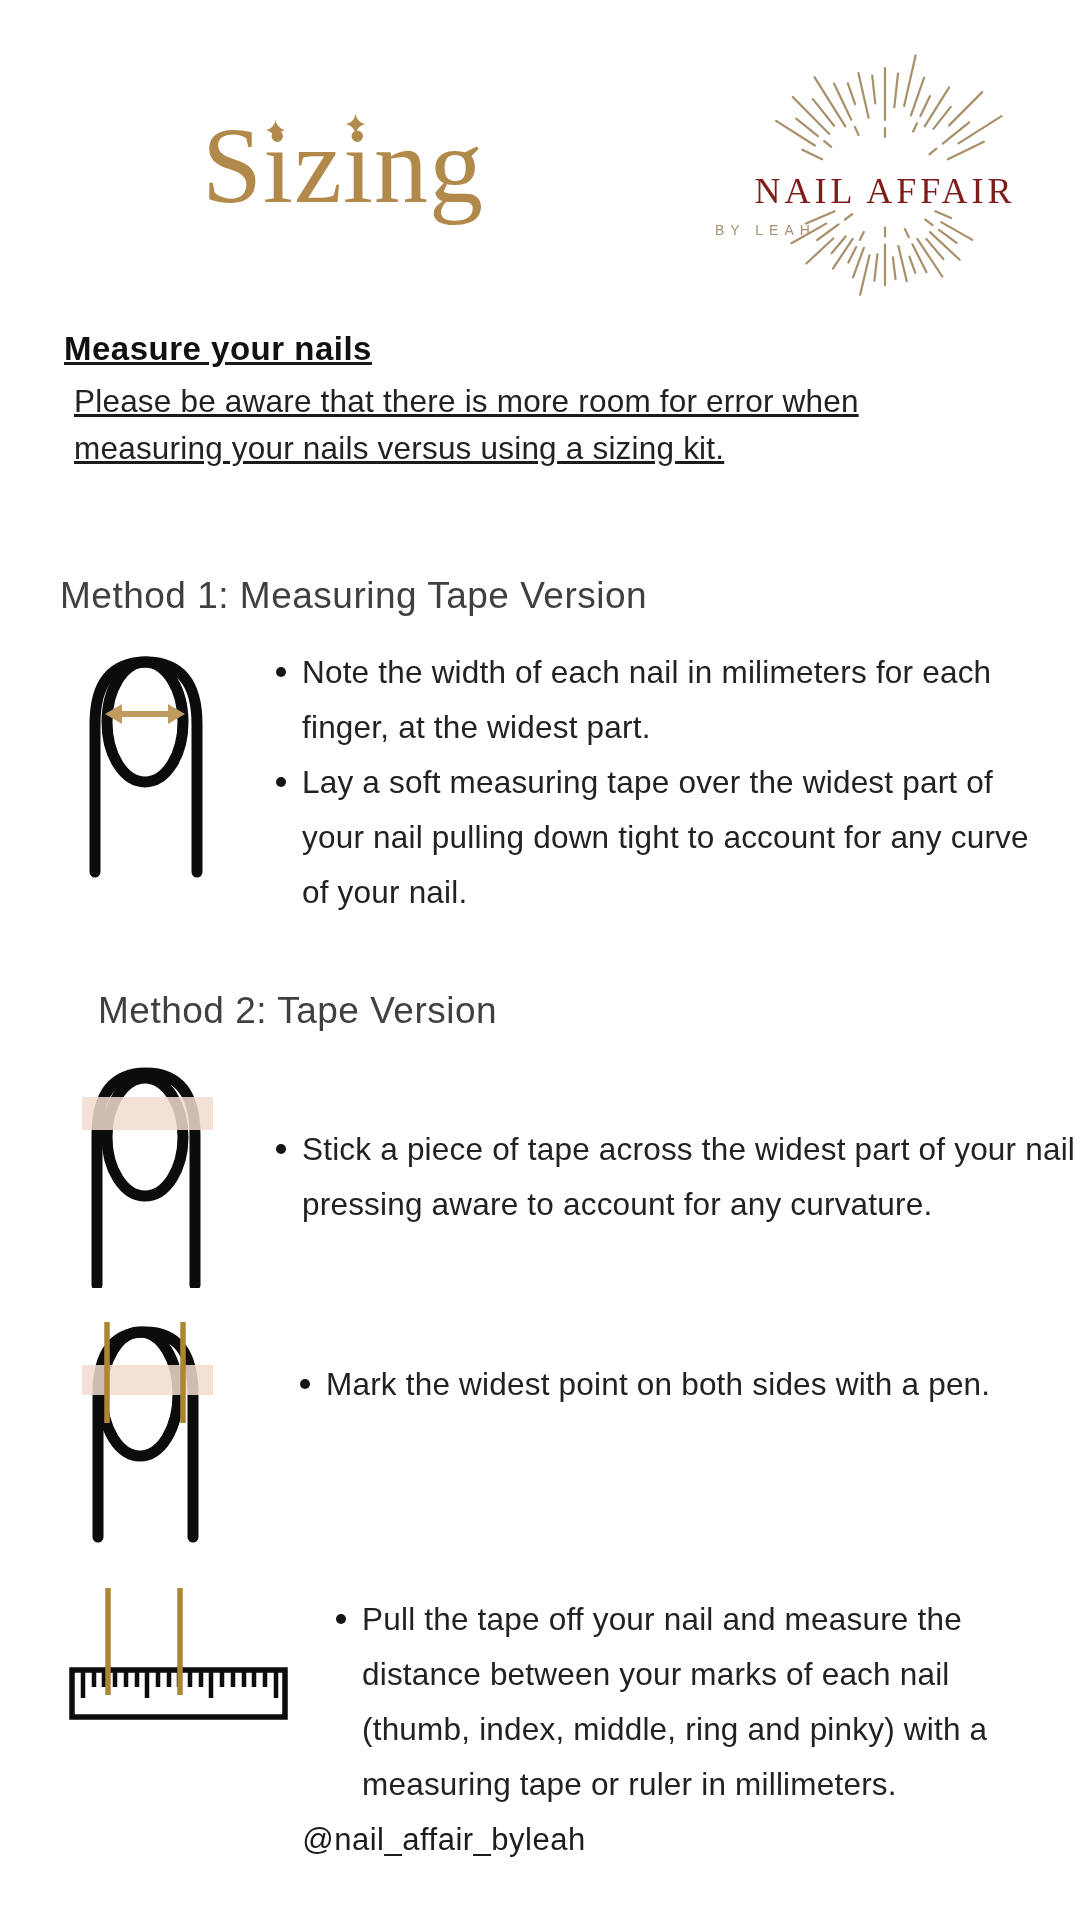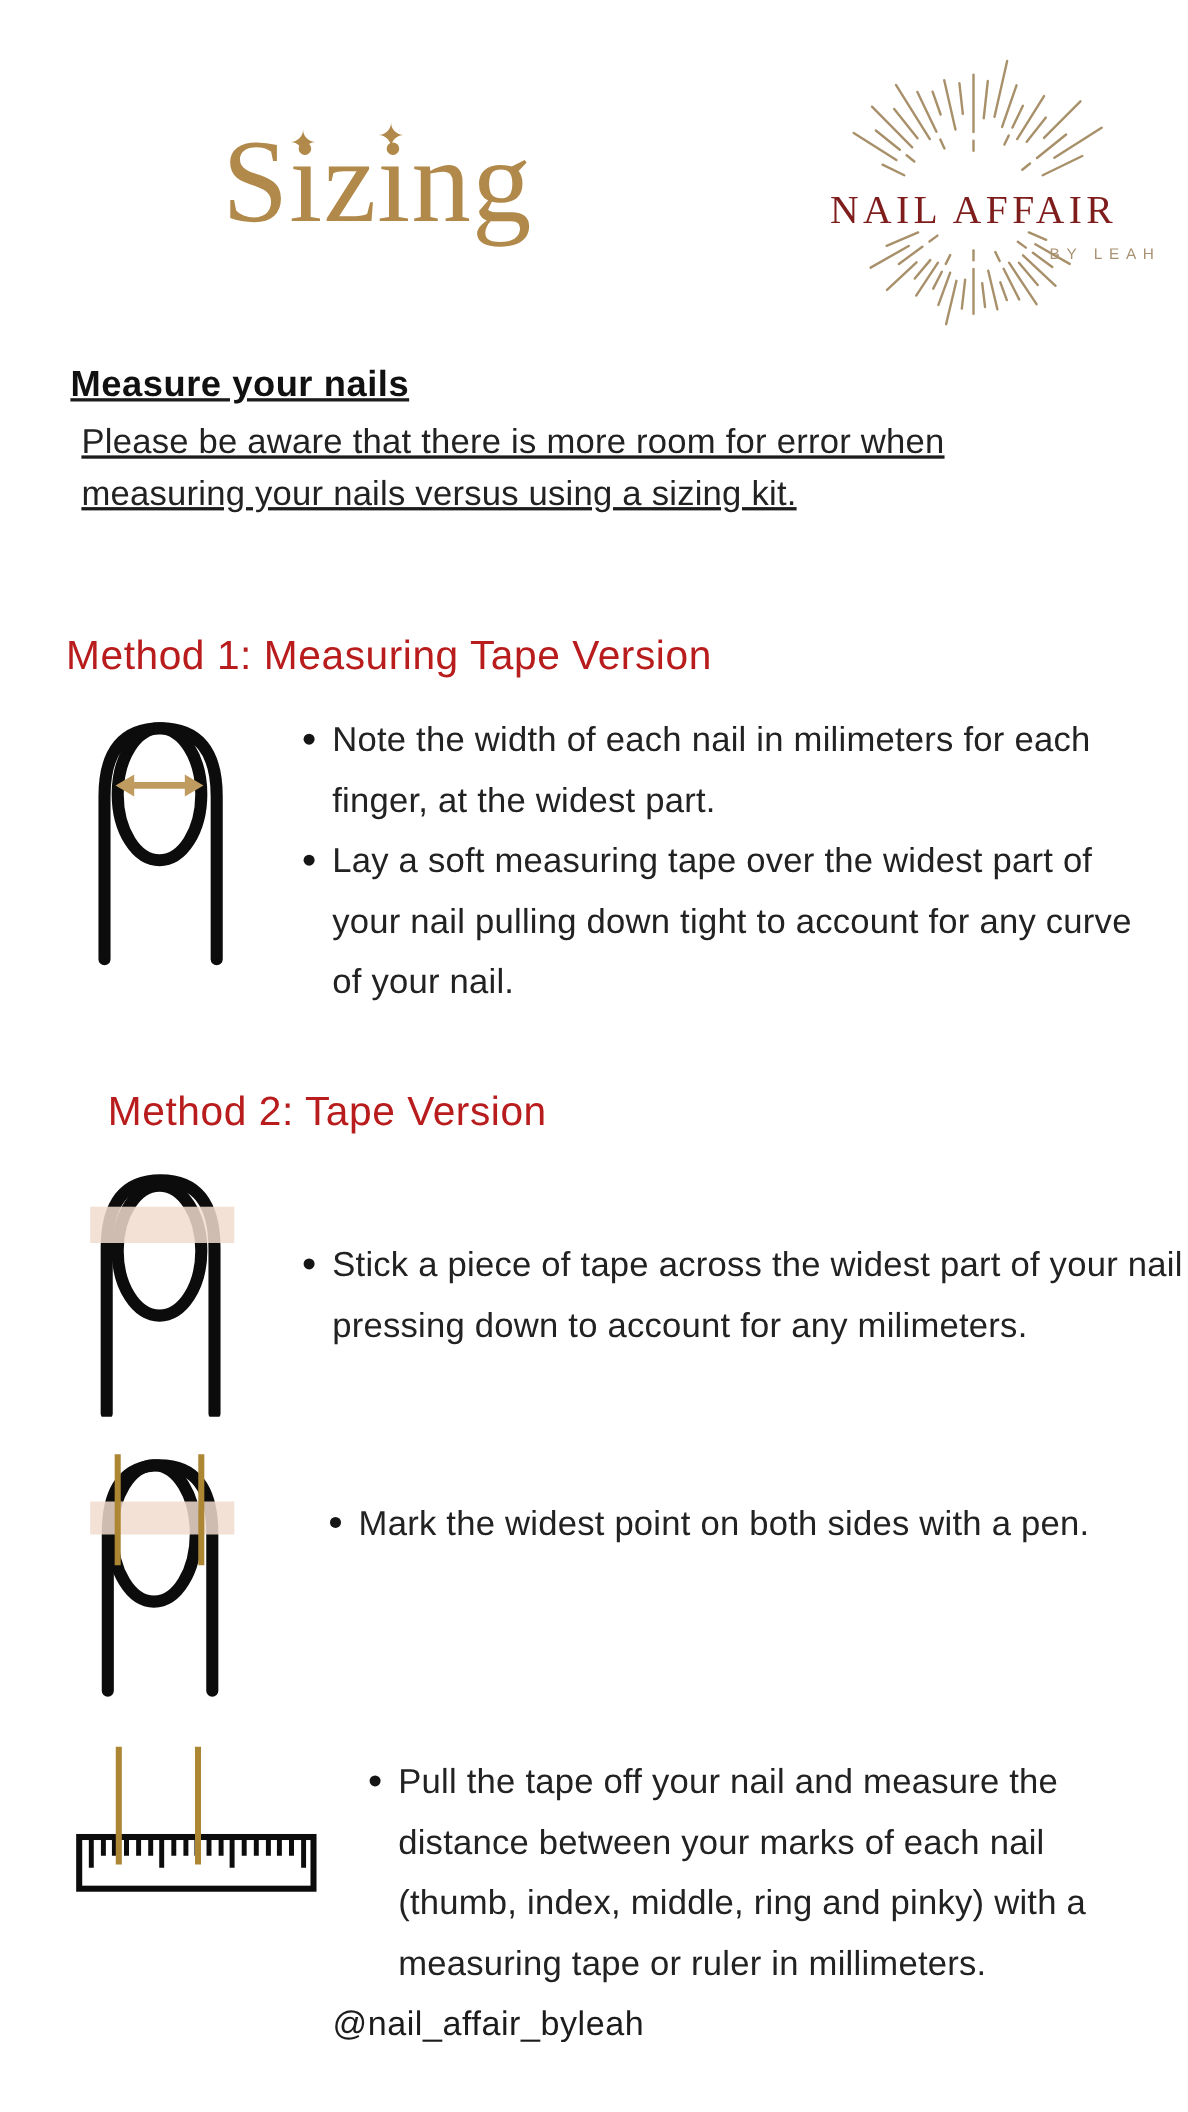--- a/index.html
+++ b/index.html
@@ -18,31 +18,31 @@
   .sparkle.s2{left:146px;top:-2px;}
   .logo{position:absolute;left:715px;top:40px;width:340px;height:300px;}
   .logo svg{position:absolute;left:0;top:0;width:340px;height:300px;}
   #sunburst line{stroke:#a8906a;stroke-width:2.2;stroke-linecap:round;}
   .logo-name{
     position:absolute;left:0;top:130px;width:100%;text-align:center;
     font-family:"Liberation Serif",serif;font-size:36px;font-weight:400;
     letter-spacing:4px;color:#7f1d1d;white-space:nowrap;
   }
   .logo-tagline{
-    position:absolute;left:0;top:182px;width:100%;text-align:right;
+    position:absolute;left:0;top:182px;width:100%;text-align:left;
     font-size:14px;letter-spacing:6px;color:#a89272;
   }
   
   .intro{position:absolute;left:64px;top:330px;width:845px;text-decoration:underline;}
   .intro h2{margin:0 0 8px 0;font-size:33px;font-weight:700;letter-spacing:0.5px;color:#111;}
   .intro p{margin:10px;font-size:31.5px;line-height:47px;letter-spacing:0.2px;color:#222;}
   
   .method-heading{
     position:absolute;left:60px;margin:0;font-size:37px;font-weight:400;
-    letter-spacing:0.5px;color:#b91c1c;white-space:nowrap;
+    letter-spacing:0.5px;color:#404040;white-space:nowrap;
   }
   .m1{top:575px;}
   .m2{top:990px;margin-left:38px;}
   
   .ill{position:absolute;}
   .ill1{left:83px;top:646px;}
   .ill2{left:76px;top:1056px;}
   .ill3{left:71px;top:1316px;}
   .ill4{left:66px;top:1583px;}
   
@@ -165,21 +165,21 @@
 
   <svg class="ill ill2" width="144" height="232" viewBox="0 0 144 232">
     <path d="M 21 229 L 21 79 Q 21 17 70 17 Q 119 17 119 79 L 119 229" fill="none" stroke="#0c0c0c" stroke-width="11" stroke-linecap="round"></path>
     <ellipse cx="69" cy="81" rx="38" ry="59" fill="none" stroke="#0c0c0c" stroke-width="11"></ellipse>
     <rect x="6" y="41" width="131" height="33" fill="#f2dccf" fill-opacity="0.85"></rect>
   </svg>
 
   <div class="bullets b2">
     <div class="bullet">
       <span class="dot"></span>
-      <span class="btxt">Stick a piece of tape across the widest part of your nail pressing down to account for any milimeters.</span>
+      <span class="btxt">Stick a piece of tape across the widest part of your nail pressing aware to account for any curvature.</span>
     </div>
   </div>
 
   <svg class="ill ill3" width="150" height="228" viewBox="0 0 150 228">
     <path d="M 27 221 L 27 78 Q 27 16 74 16 Q 122 16 122 78 L 122 221" fill="none" stroke="#0c0c0c" stroke-width="11" stroke-linecap="round"></path>
     <ellipse cx="69" cy="78" rx="38" ry="62" fill="none" stroke="#0c0c0c" stroke-width="11"></ellipse>
     <rect x="11" y="49" width="131" height="30" fill="#f2dccf" fill-opacity="0.85"></rect>
     <g>
       <line x1="36" y1="6" x2="36" y2="107" stroke="#ad8634" stroke-width="5.5"></line>
       <line x1="112" y1="6" x2="112" y2="107" stroke="#ad8634" stroke-width="5.5"></line>

